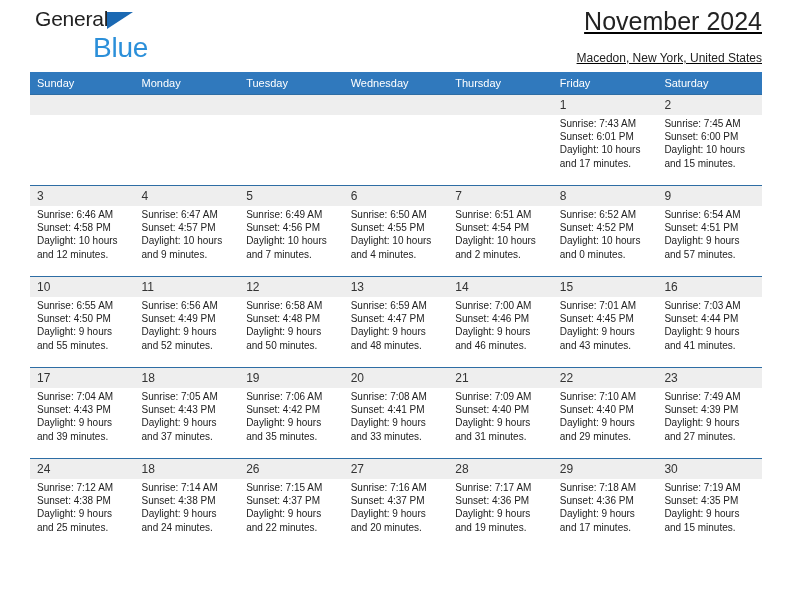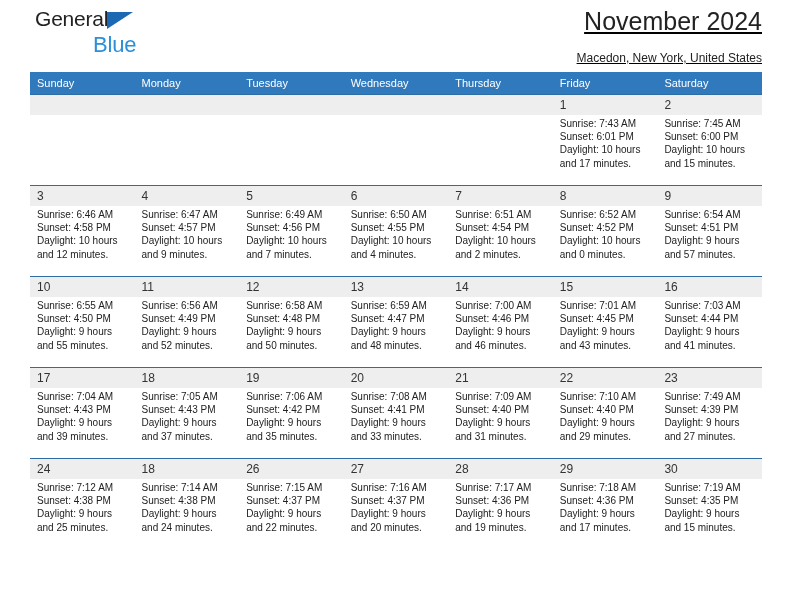--- a/index.html
+++ b/index.html
@@ -50,21 +50,21 @@
     top: 4px;
     width: 0;
     height: 0;
     border-left: 26px solid #1b69b3;
     border-bottom: 17px solid transparent;
   }
   .logo-row2 {
     display: block;
     margin-top: 2px;
     margin-left: 58px;
-    font-size: 22px;
+    font-size: 28px;
     color: #2b8fd9;
     letter-spacing: -0.2px;
   }
   .title-block {
     position: absolute;
     right: 0;
     top: 0;
     text-align: right;
     text-decoration: underline;
   }

